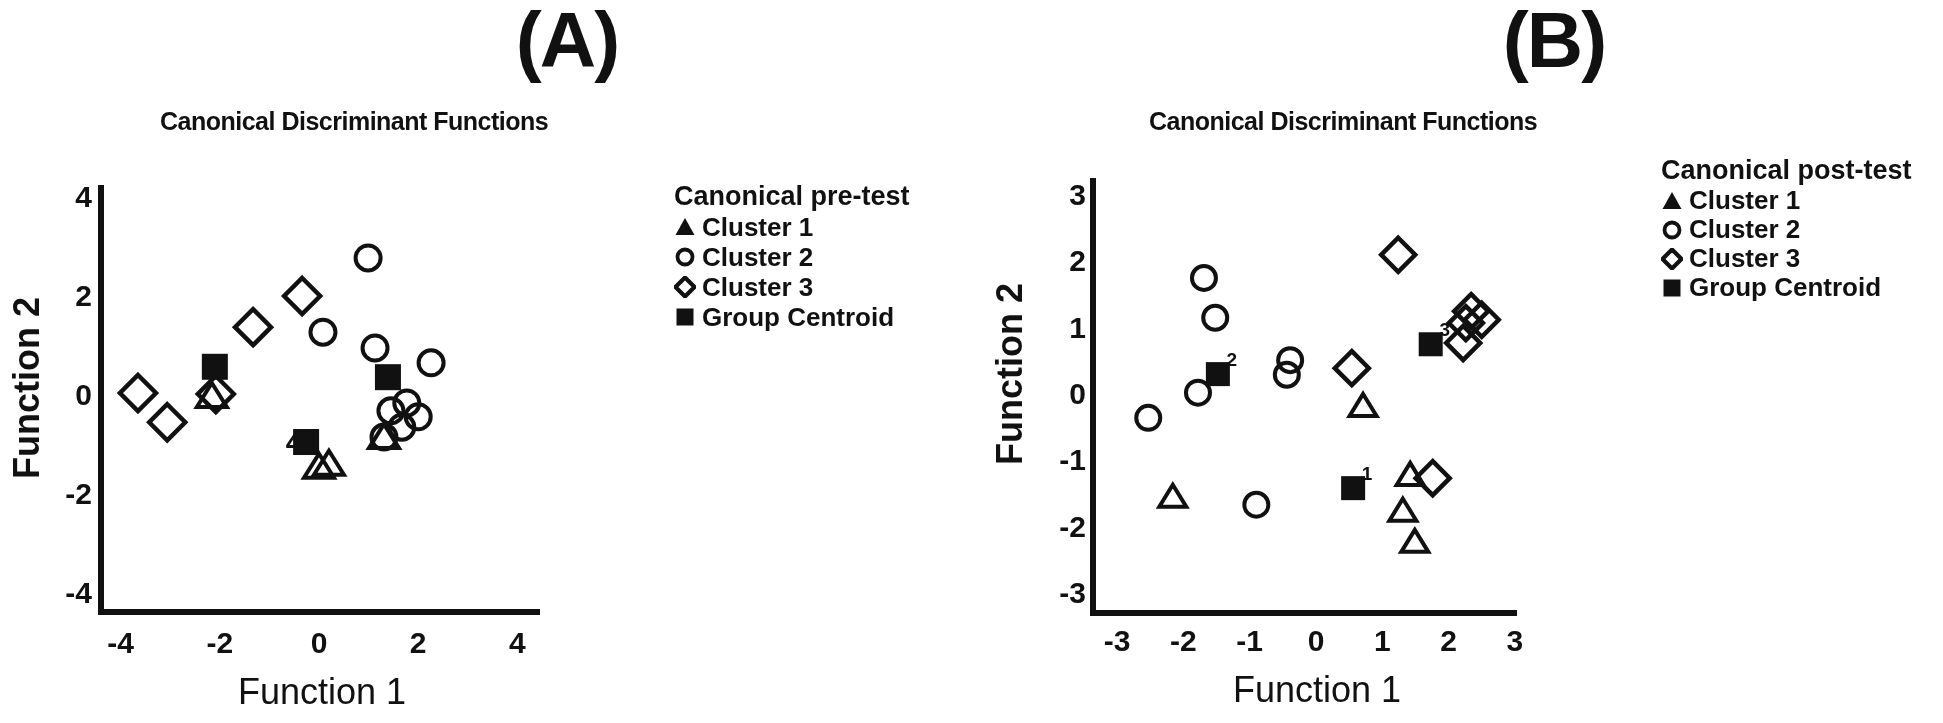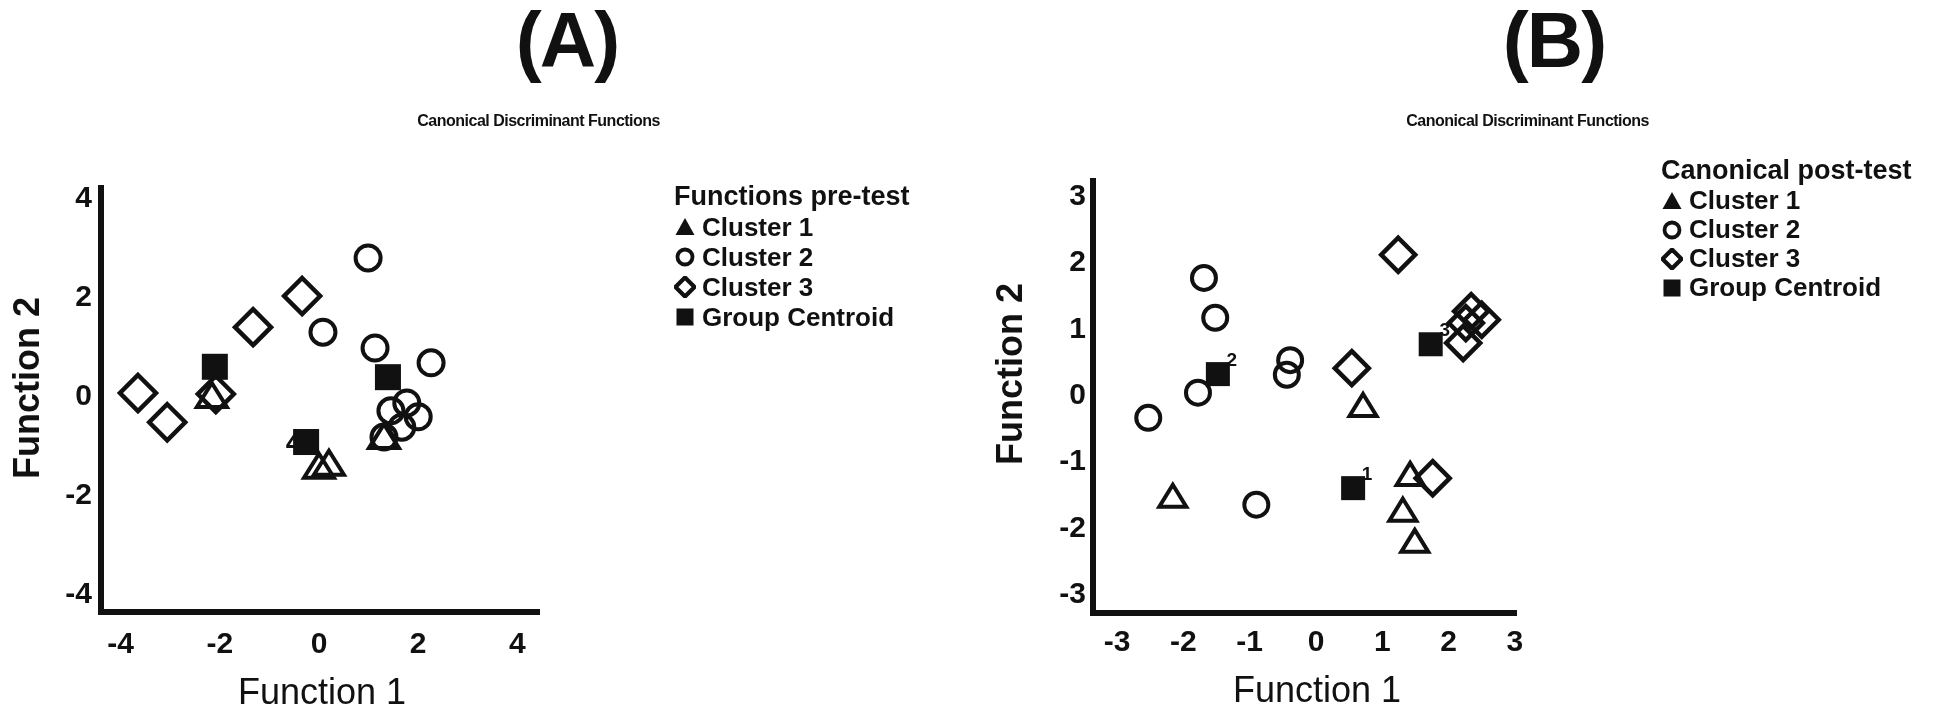--- a/index.html
+++ b/index.html
@@ -7,21 +7,21 @@
     position:relative;width:1943px;height:723px;background:#ffffff;overflow:hidden;
     font-family:"Liberation Sans", sans-serif;color:#111;
   }
   #plot-svg{position:absolute;left:0;top:0;}
   .abs{position:absolute;}
   .panel-label{
     width:212px;text-align:center;font-size:78px;font-weight:bold;line-height:1.2;
     letter-spacing:-2px;color:#111;
   }
   .subtitle{
-    width:500px;text-align:right;font-size:16px;font-weight:bold;line-height:30px;
+    width:500px;text-align:left;font-size:25px;font-weight:bold;line-height:30px;
     letter-spacing:-0.5px;color:#111;
   }
   .xlabel{
     width:300px;text-align:center;font-size:36px;font-weight:normal;line-height:43px;color:#111;
   }
   .ylabel{
     width:300px;height:44px;text-align:center;font-size:36px;font-weight:bold;line-height:44px;
     transform:rotate(-90deg);color:#111;
   }
   .tick-x{
@@ -110,21 +110,21 @@
       <div class="tick-x" style="left: 383.2px; top: 626px;">2</div>
       <div class="tick-x" style="left: 482.4px; top: 626px;">4</div>
       <div class="tick-y" style="left: 22px; top: 179px;">4</div>
       <div class="tick-y" style="left: 22px; top: 278px;">2</div>
       <div class="tick-y" style="left: 22px; top: 377px;">0</div>
       <div class="tick-y" style="left: 22px; top: 476px;">-2</div>
       <div class="tick-y" style="left: 22px; top: 575px;">-4</div>
     </div>
 
   <div class="legend" id="legend-a" style="left:674px;top:180px;">
-    <div class="legend-title">Functions pre-test</div>
+    <div class="legend-title">Canonical pre-test</div>
     <div id="legend-items-a">
         <div class="leg-item leg-item-a">
           <svg viewBox="0 0 22 22" class="leg-icon">
             <path d="M11 2 L20.5 19 L1.5 19 Z" fill="#111111"></path>
           </svg>
           <span class="leg-label">Cluster 1</span>
         </div>
         <div class="leg-item leg-item-a">
           <svg viewBox="0 0 22 22" class="leg-icon">
             <circle cx="11" cy="11" r="7.5" fill="none" stroke="#111111" stroke-width="3.8"></circle>

